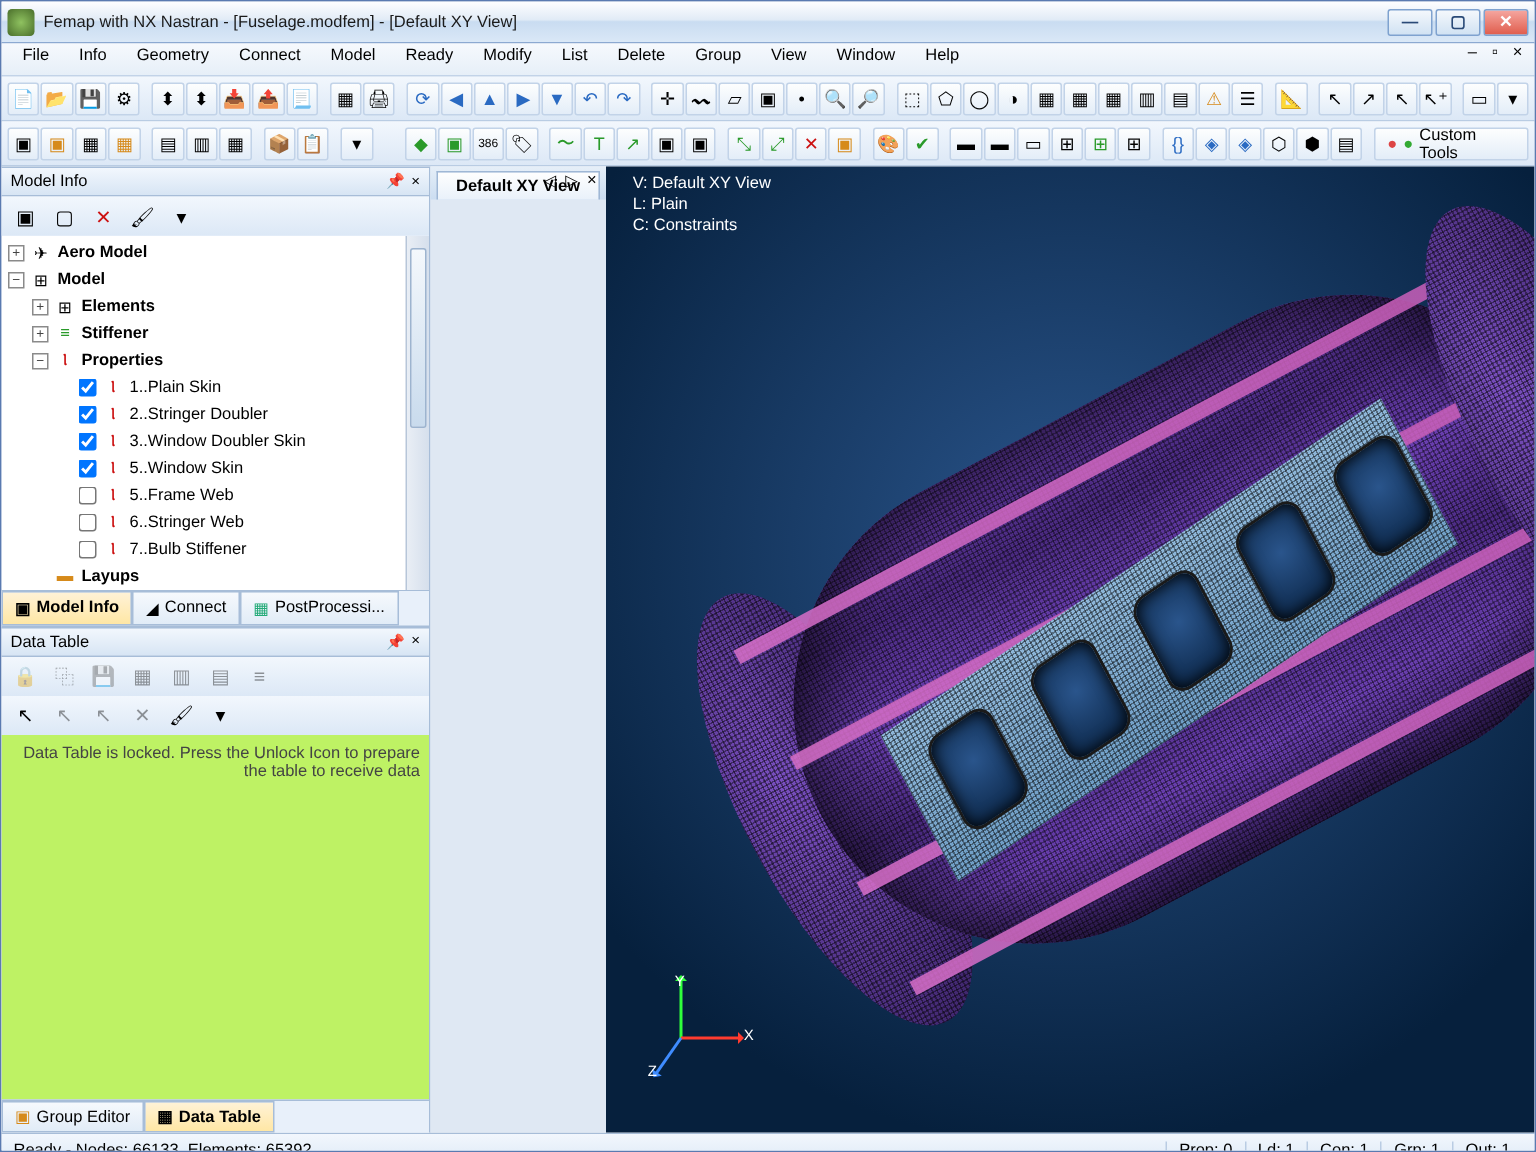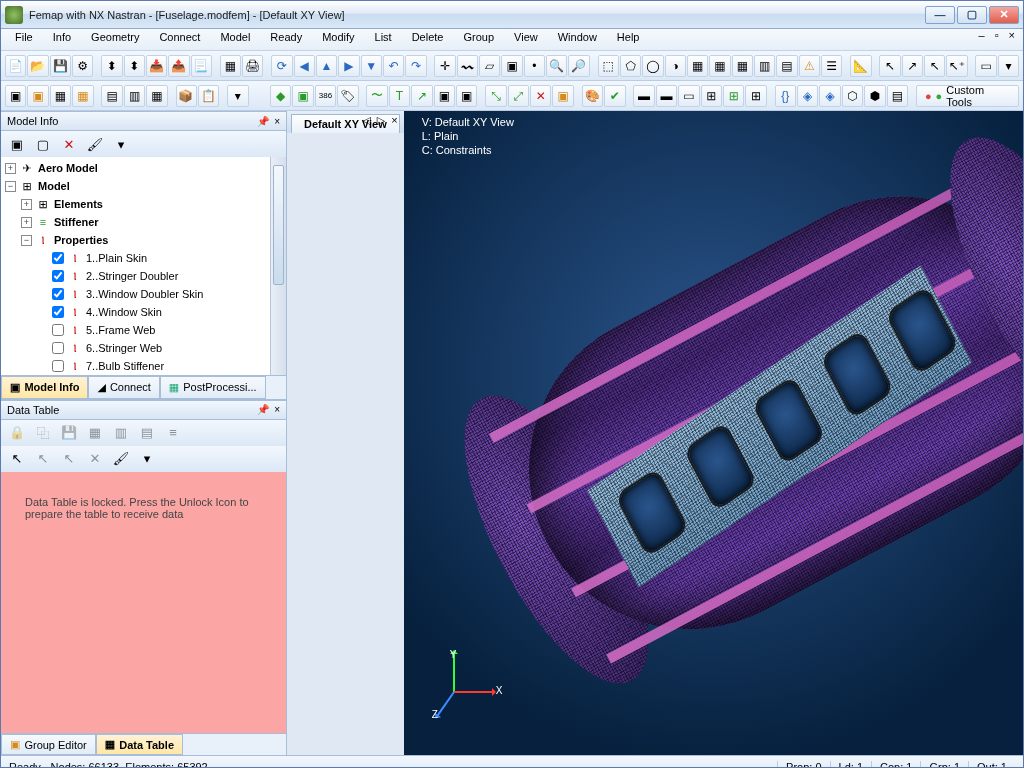--- a/index.html
+++ b/index.html
@@ -29,21 +29,21 @@
 .node .noexp { width: 11px; }
 .node input[type=checkbox] { width: 12px; height: 12px; }
 .node .nicon { width: 14px; height: 14px; display: flex; align-items: center; justify-content: center; font-size: 11px; }
 .node .label { color: #000; }
 .node.bold .label { font-weight: bold; }
 .ind1 { padding-left: 20px; }
 .ind2 { padding-left: 36px; }
 .proptab { display: flex; height: 24px; background: #e8f0fa; border-bottom: 1px solid #a7bdd8; }
 .ptab { padding: 3px 8px; border: 1px solid #a7bdd8; background: linear-gradient(#f6f9fd, #e1ecf7); display: flex; align-items: center; gap: 4px; font-size: 10px; }
 .ptab.active { background: linear-gradient(#fff2d7, #ffe7a5); font-weight: bold; }
-.datatable-body { flex:1; background:#fca5a5; display:flex; align-items:flex-start; justify-content:center; padding: 24px; text-align:left; color:#444; }
+.datatable-body { flex:1; background:#bef264; display:flex; align-items:flex-start; justify-content:center; padding: 6px; text-align:right; color:#444; }
 .viewport { flex: 1; display: flex; background: #dfe8f3; }
 .view-tabs { height: 22px; background: linear-gradient(#e6eff8, #cbddf1); display: flex; align-items: flex-end; padding: 0 4px; position: relative; }
 .vtab { padding: 3px 12px; background: linear-gradient(#fefefe, #e9f1fa); border: 1px solid #9fb7d5; border-bottom: none; font-weight: bold; }
 .vtab-icons { position: absolute; right: 6px; top: 3px; display:flex; gap:6px; font-size:10px; }
 .canvas { flex: 1; position: relative; background: radial-gradient(circle at 50% 40%, #2a558c, #06203d 80%); overflow: hidden; }
 .overlay-text { position: absolute; top: 4px; left: 6px; color: #fff; font-size: 11px; line-height: 14px; margin-left: 12px; }
 .triad { position: absolute; left: 30px; bottom: 28px; width: 70px; height: 70px; }
 .triad .ax { position: absolute; width: 40px; height: 2px; transform-origin: 0 50%; }
 .triad .ax::after { content: ''; position: absolute; right: -6px; top: -3px; border: 4px solid transparent; }
 .ax.x { background: #ff3b2f; transform: rotate(0deg); left: 20px; top: 34px;} .ax.x::after { border-left-color: #ff3b2f; }
@@ -271,21 +271,21 @@
       <div class="node ind2">
           <span class="noexp"></span>
           <input type="checkbox" checked="" style="">
           <span class="nicon red">Ⲓ</span>
           <span class="label">3..Window Doubler Skin</span>
         </div>
       <div class="node ind2">
           <span class="noexp"></span>
           <input type="checkbox" checked="" style="">
           <span class="nicon red">Ⲓ</span>
-          <span class="label">4..Window Skin</span>
+          <span class="label">5..Window Skin</span>
         </div>
       <div class="node ind2">
           <span class="noexp"></span>
           <input type="checkbox" style="">
           <span class="nicon red">Ⲓ</span>
           <span class="label">5..Frame Web</span>
         </div>
       <div class="node ind2">
           <span class="noexp"></span>
           <input type="checkbox" style="">

